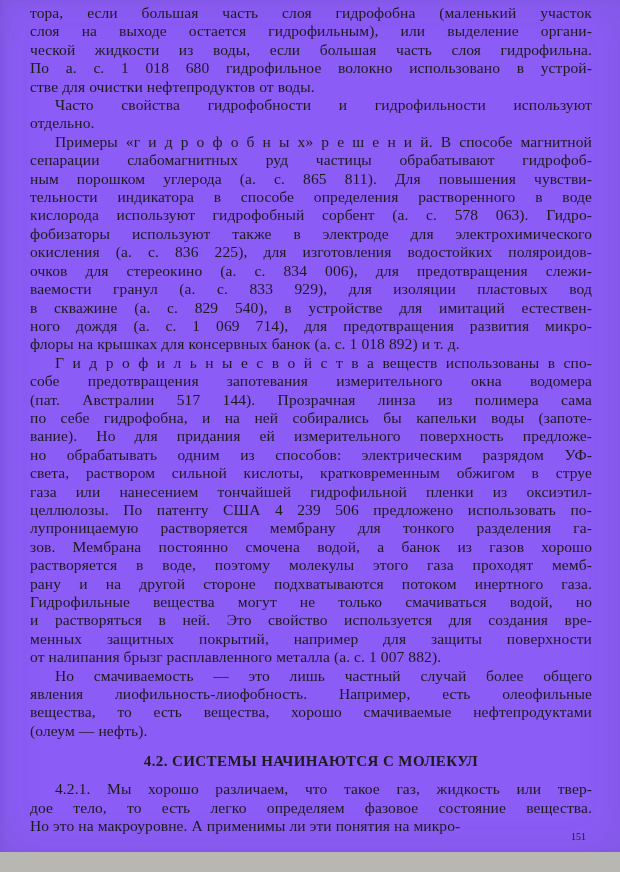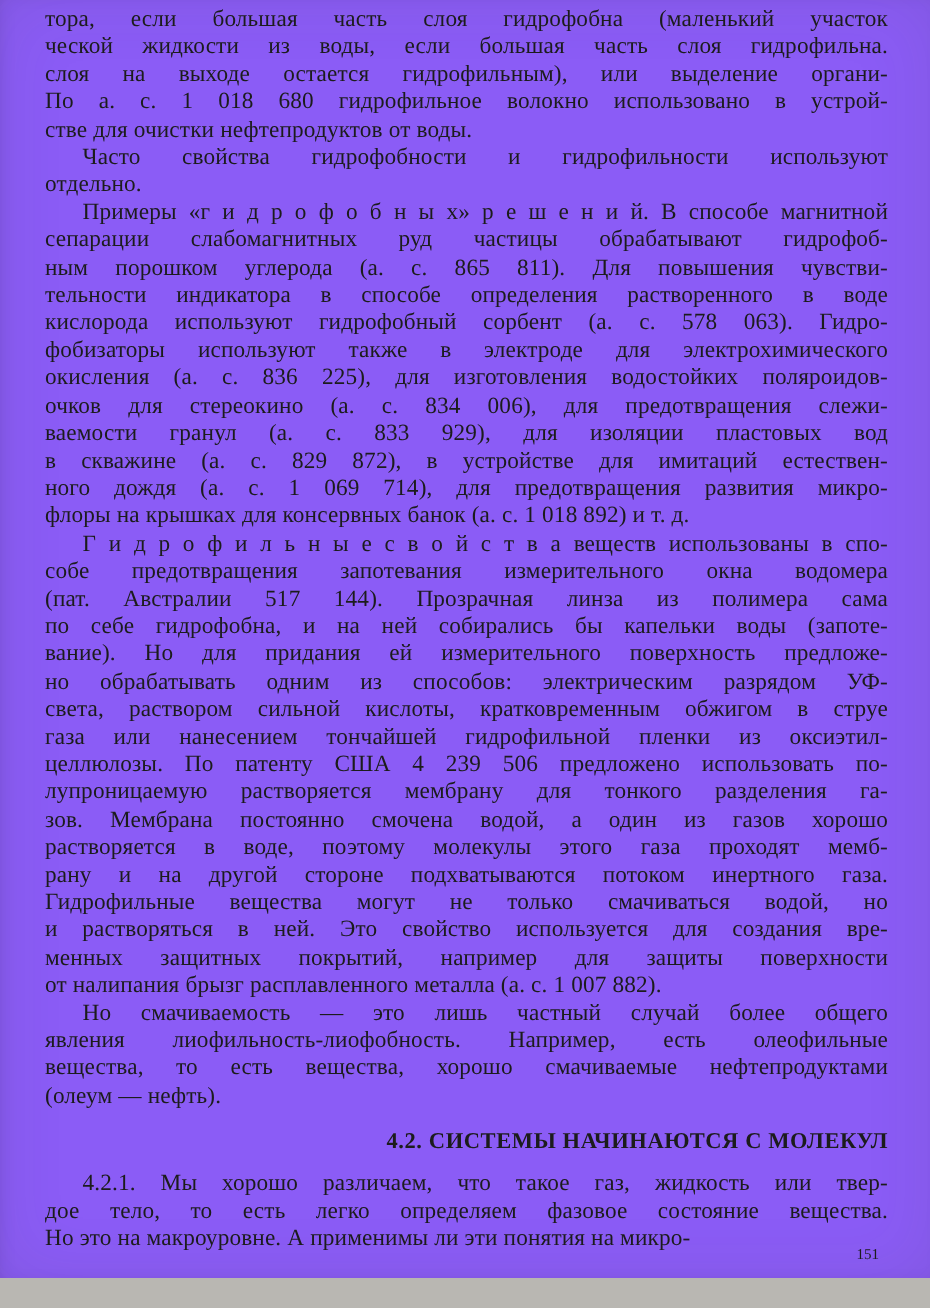--- a/index.html
+++ b/index.html
@@ -31,76 +31,76 @@
     white-space: nowrap;
     overflow: hidden;
   }
   .line:last-child { text-align-last: left; }
   .para.indent .line:first-child { padding-left: 25px; }
   .heading {
     margin: 12px 0 9px 0;
     font-size: 15px;
     line-height: 19px;
     font-weight: bold;
-    text-align: right;
+    text-align: center;
     letter-spacing: 0.4px;
   }
   .page-number {
     position: absolute;
     right: 34px; bottom: 6px;
     font-size: 10px;
     line-height: 19px;
   }
 </style>
 </head>
 <body>
 
 <div class="page">
   <div class="page-body">
 
     <div class="para">
         <div class="line">тора, если большая часть слоя гидрофобна (маленький участок</div>
+        <div class="line">слоя на выходе остается гидрофильным), или выделение органи-</div>
         <div class="line">ческой жидкости из воды, если большая часть слоя гидрофильна.</div>
-        <div class="line">слоя на выходе остается гидрофильным), или выделение органи-</div>
         <div class="line">По а. с. 1 018 680 гидрофильное волокно использовано в устрой-</div>
         <div class="line">стве для очистки нефтепродуктов от воды.</div>
       </div>
 
     <div class="para indent">
         <div class="line">Часто свойства гидрофобности и гидрофильности используют</div>
         <div class="line">отдельно.</div>
       </div>
 
     <div class="para indent">
         <div class="line">Примеры «г и д р о ф о б н ы х» р е ш е н и й. В способе магнитной</div>
         <div class="line">сепарации слабомагнитных руд частицы обрабатывают гидрофоб-</div>
         <div class="line">ным порошком углерода (а. с. 865 811). Для повышения чувстви-</div>
         <div class="line">тельности индикатора в способе определения растворенного в воде</div>
         <div class="line">кислорода используют гидрофобный сорбент (а. с. 578 063). Гидро-</div>
         <div class="line">фобизаторы используют также в электроде для электрохимического</div>
         <div class="line">окисления (а. с. 836 225), для изготовления водостойких поляроидов-</div>
         <div class="line">очков для стереокино (а. с. 834 006), для предотвращения слежи-</div>
         <div class="line">ваемости гранул (а. с. 833 929), для изоляции пластовых вод</div>
-        <div class="line">в скважине (а. с. 829 872), в устройстве для имитаций естествен-</div>
+        <div class="line">в скважине (а. с. 829 540), в устройстве для имитаций естествен-</div>
         <div class="line">ного дождя (а. с. 1 069 714), для предотвращения развития микро-</div>
         <div class="line">флоры на крышках для консервных банок (а. с. 1 018 892) и т. д.</div>
       </div>
 
     <div class="para indent">
         <div class="line">Г и д р о ф и л ь н ы е  с в о й с т в а веществ использованы в спо-</div>
         <div class="line">собе предотвращения запотевания измерительного окна водомера</div>
         <div class="line">(пат. Австралии 517 144). Прозрачная линза из полимера сама</div>
         <div class="line">по себе гидрофобна, и на ней собирались бы капельки воды (запоте-</div>
         <div class="line">вание). Но для придания ей измерительного  поверхность предложе-</div>
         <div class="line">но обрабатывать одним из способов: электрическим разрядом УФ-</div>
         <div class="line">света, раствором сильной кислоты, кратковременным обжигом в струе</div>
         <div class="line">газа или нанесением тончайшей гидрофильной пленки из оксиэтил-</div>
         <div class="line">целлюлозы. По патенту США 4 239 506 предложено использовать по-</div>
         <div class="line">лупроницаемую растворяется мембрану для тонкого разделения га-</div>
-        <div class="line">зов. Мембрана постоянно смочена водой, а один из газов хорошо</div>
+        <div class="line">зов. Мембрана постоянно смочена водой, а банок из газов хорошо</div>
         <div class="line">растворяется в воде, поэтому молекулы этого газа проходят мемб-</div>
         <div class="line">рану и на другой стороне подхватываются потоком инертного газа.</div>
         <div class="line">Гидрофильные вещества могут не только смачиваться водой, но</div>
         <div class="line">и растворяться в ней. Это свойство используется для создания вре-</div>
         <div class="line">менных защитных покрытий, например для защиты поверхности</div>
         <div class="line">от налипания брызг расплавленного металла (а. с. 1 007 882).</div>
       </div>
 
     <div class="para indent">
         <div class="line">Но смачиваемость — это лишь частный случай более общего</div>

